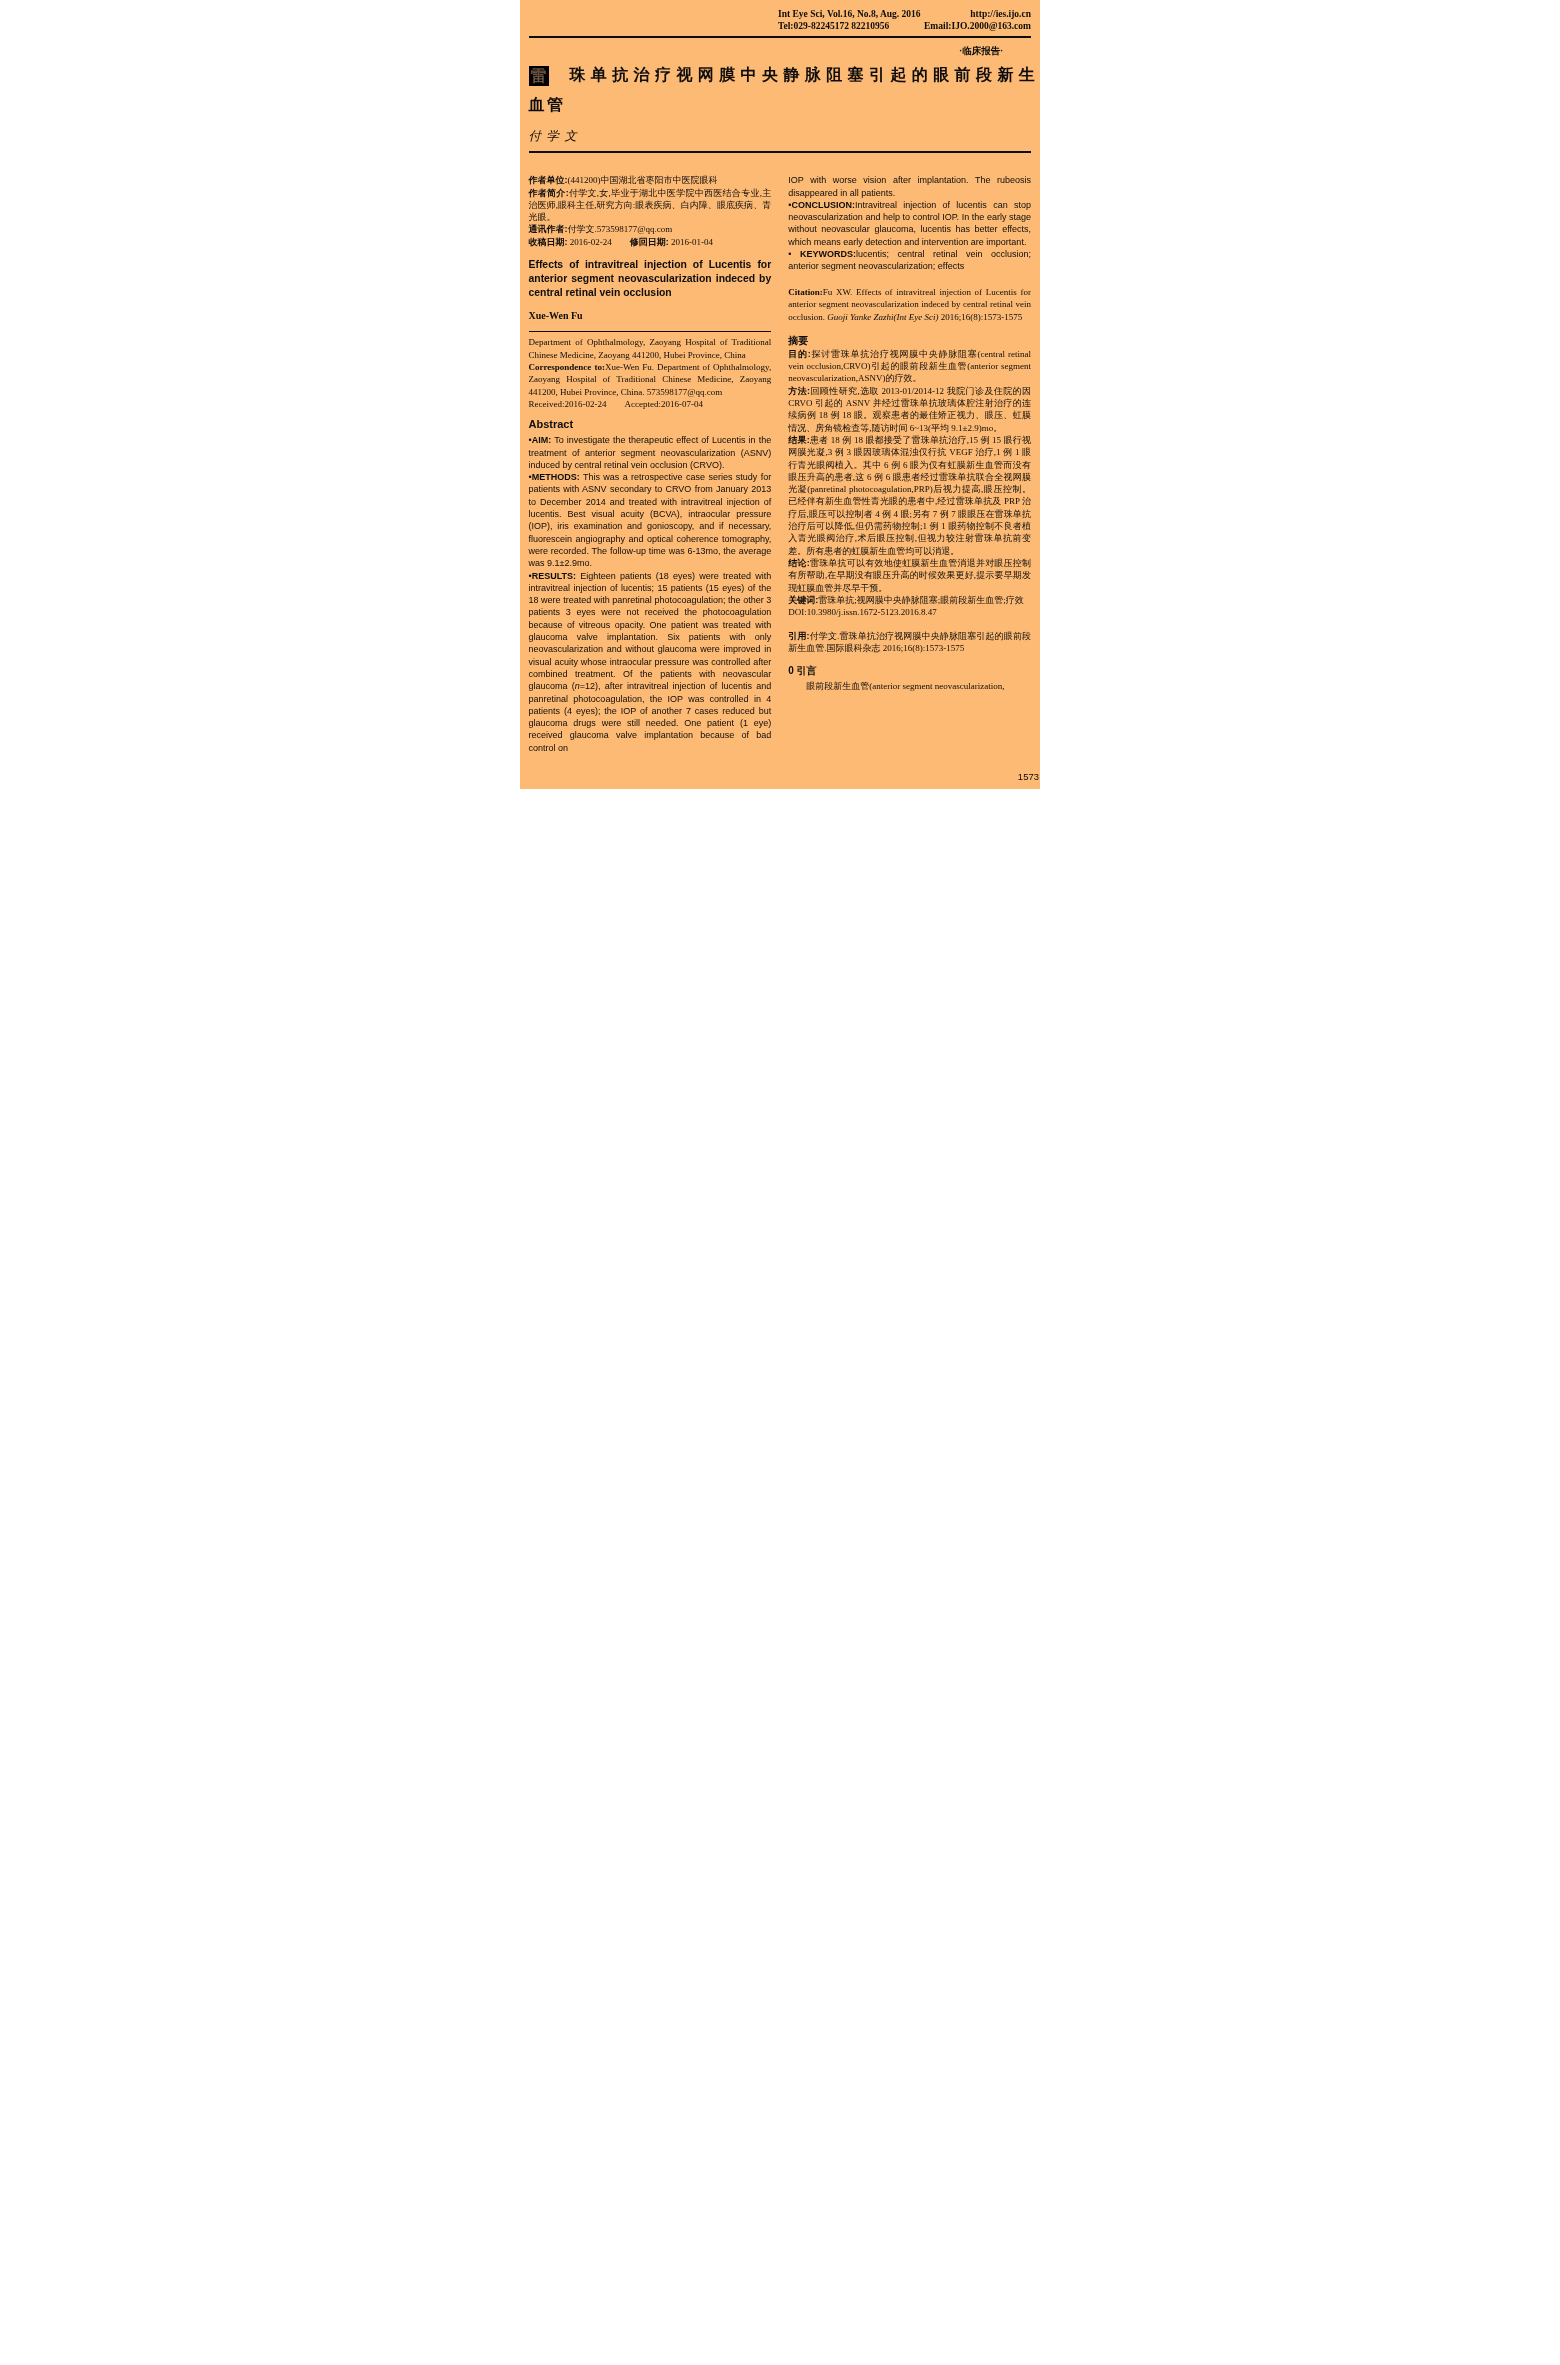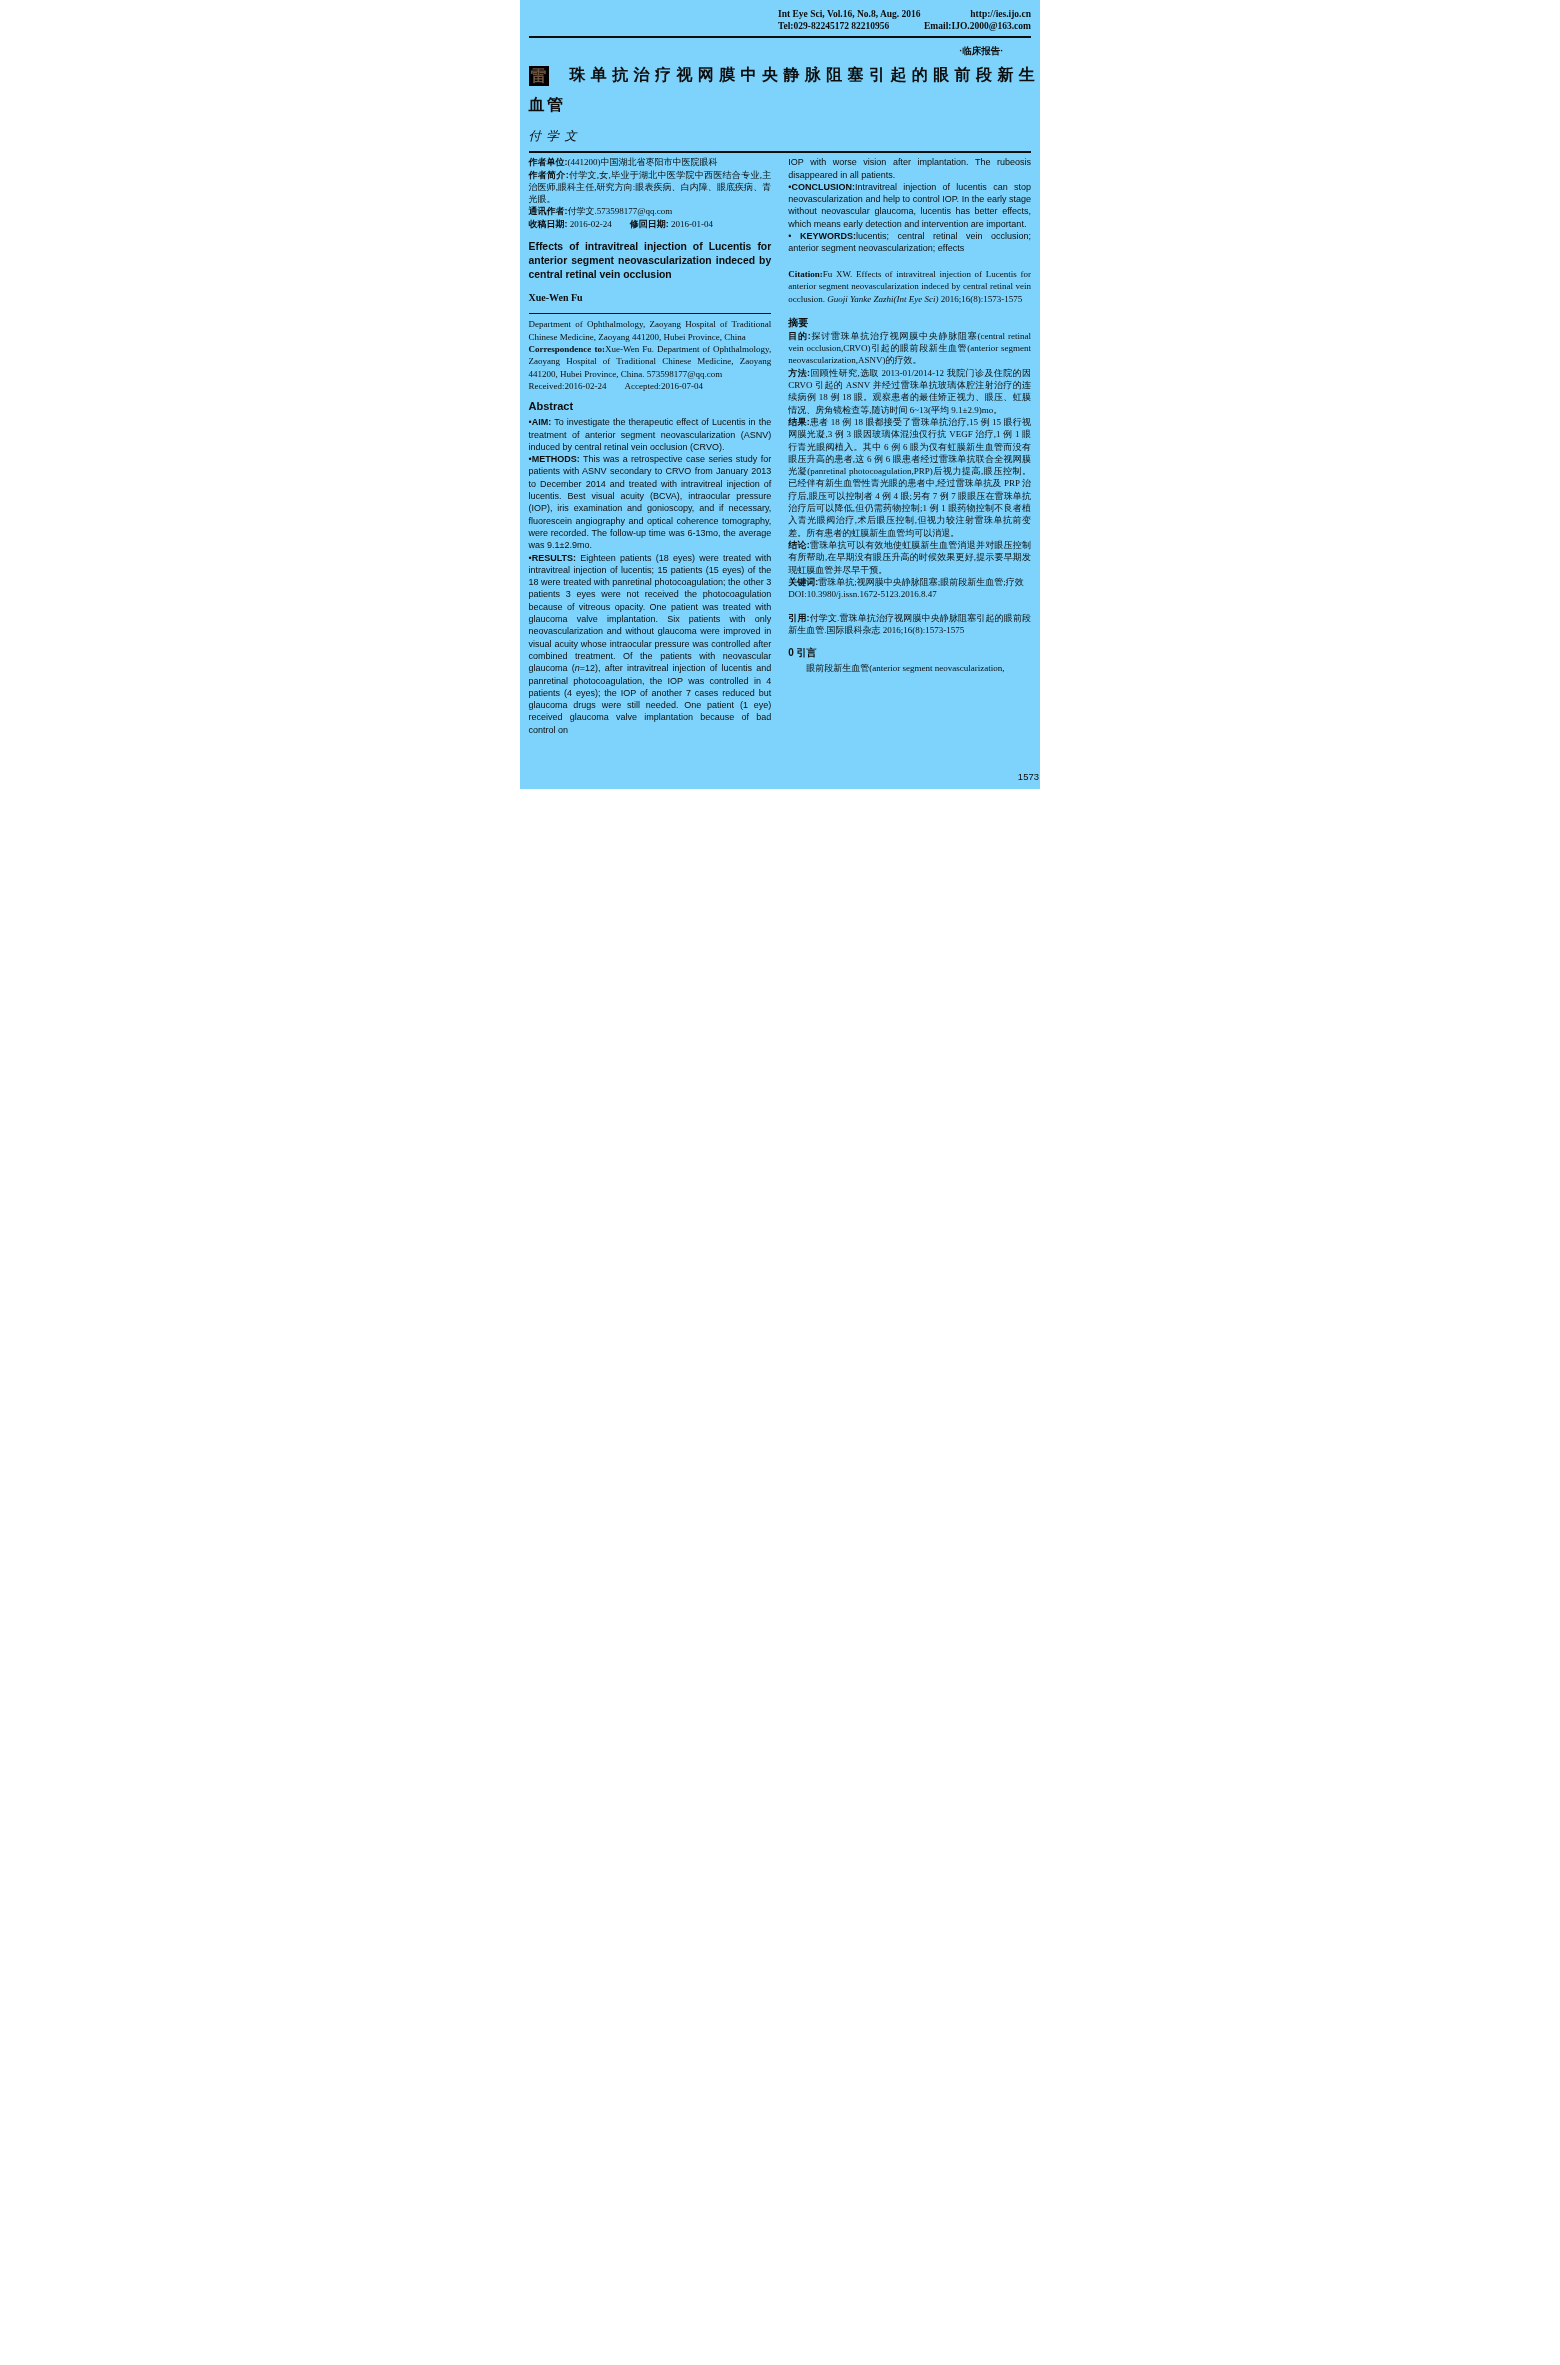--- a/index.html
+++ b/index.html
@@ -3,21 +3,21 @@
 <meta charset="utf-8">
 <style>
   * { margin:0; padding:0; box-sizing:border-box; }
   html,body { background:#ffffff; }
   body { font-family:"Liberation Serif", serif; color:#0d0d0d; }
 
   .page {
     position:relative;
     width:520px; height:789px;
     margin:0 auto;
-    background:#7dd3fc;
+    background:#fdba74;
     padding:7.6px 9px 0 8.5px;
     overflow:hidden;
   }
 
   
   .hdr-block { width:253px; margin-left:auto; font-family:"Liberation Serif",serif; font-weight:700; font-size:9.5px; line-height:12.8px; }
   .hdr-row { display:flex; justify-content:space-between; }
   .rule-thick { height:1.9px; background:#0d0d0d; margin-top:3.3px; }
   .section-tag { text-align:right; padding-right:27.5px; margin-top:6.2px; font-family:"Liberation Sans",sans-serif; font-weight:700; font-size:9.5px; }
 
@@ -27,21 +27,21 @@
     width:20px; height:20px; background:#000000; color:#6b5442;
     font-size:15.6px; line-height:20px; text-align:center; display:inline-block; flex:0 0 auto;
     margin-top:0.9px;
   }
   .title-line1 { font-size:16px; letter-spacing:5.4px; margin-left:0.9px; white-space:nowrap;padding-left:20px; }
   .title-line2 { font-family:"Liberation Sans",sans-serif; font-weight:700; font-size:16px; letter-spacing:2.4px; margin-top:9px; }
   .author-cn { margin-top:12px; font-size:12.3px; letter-spacing:5.7px; font-style:italic; font-family:"Liberation Serif",serif; }
   .rule-thick2 { height:1.9px; background:#0d0d0d; margin-top:6.2px; }
 
   
-  .columns { display:flex; gap:17px; margin-top:3px; }
+  .columns { display:flex; gap:17px; margin-top:21px; }
   .col { width:246px; font-size:9px; line-height:12.3px; }
   .col p { text-align:justify; white-space:pre-wrap; }
 
   .cn   { font-family:"Liberation Serif",serif; }
   .en-serif { font-family:"Liberation Serif",serif; }
   .en-sans  { font-family:"Liberation Sans",sans-serif; }
 
   .en-title { margin-top:9.5px; font-family:"Liberation Sans",sans-serif; font-weight:700; font-size:10.4px; line-height:14px; text-align:justify; }
   .author-en { margin-top:10px; font-family:"Liberation Serif",serif; font-weight:700; font-size:10px; }
   .rule-thin { height:0.9px; background:#0d0d0d; margin-top:9px; }

